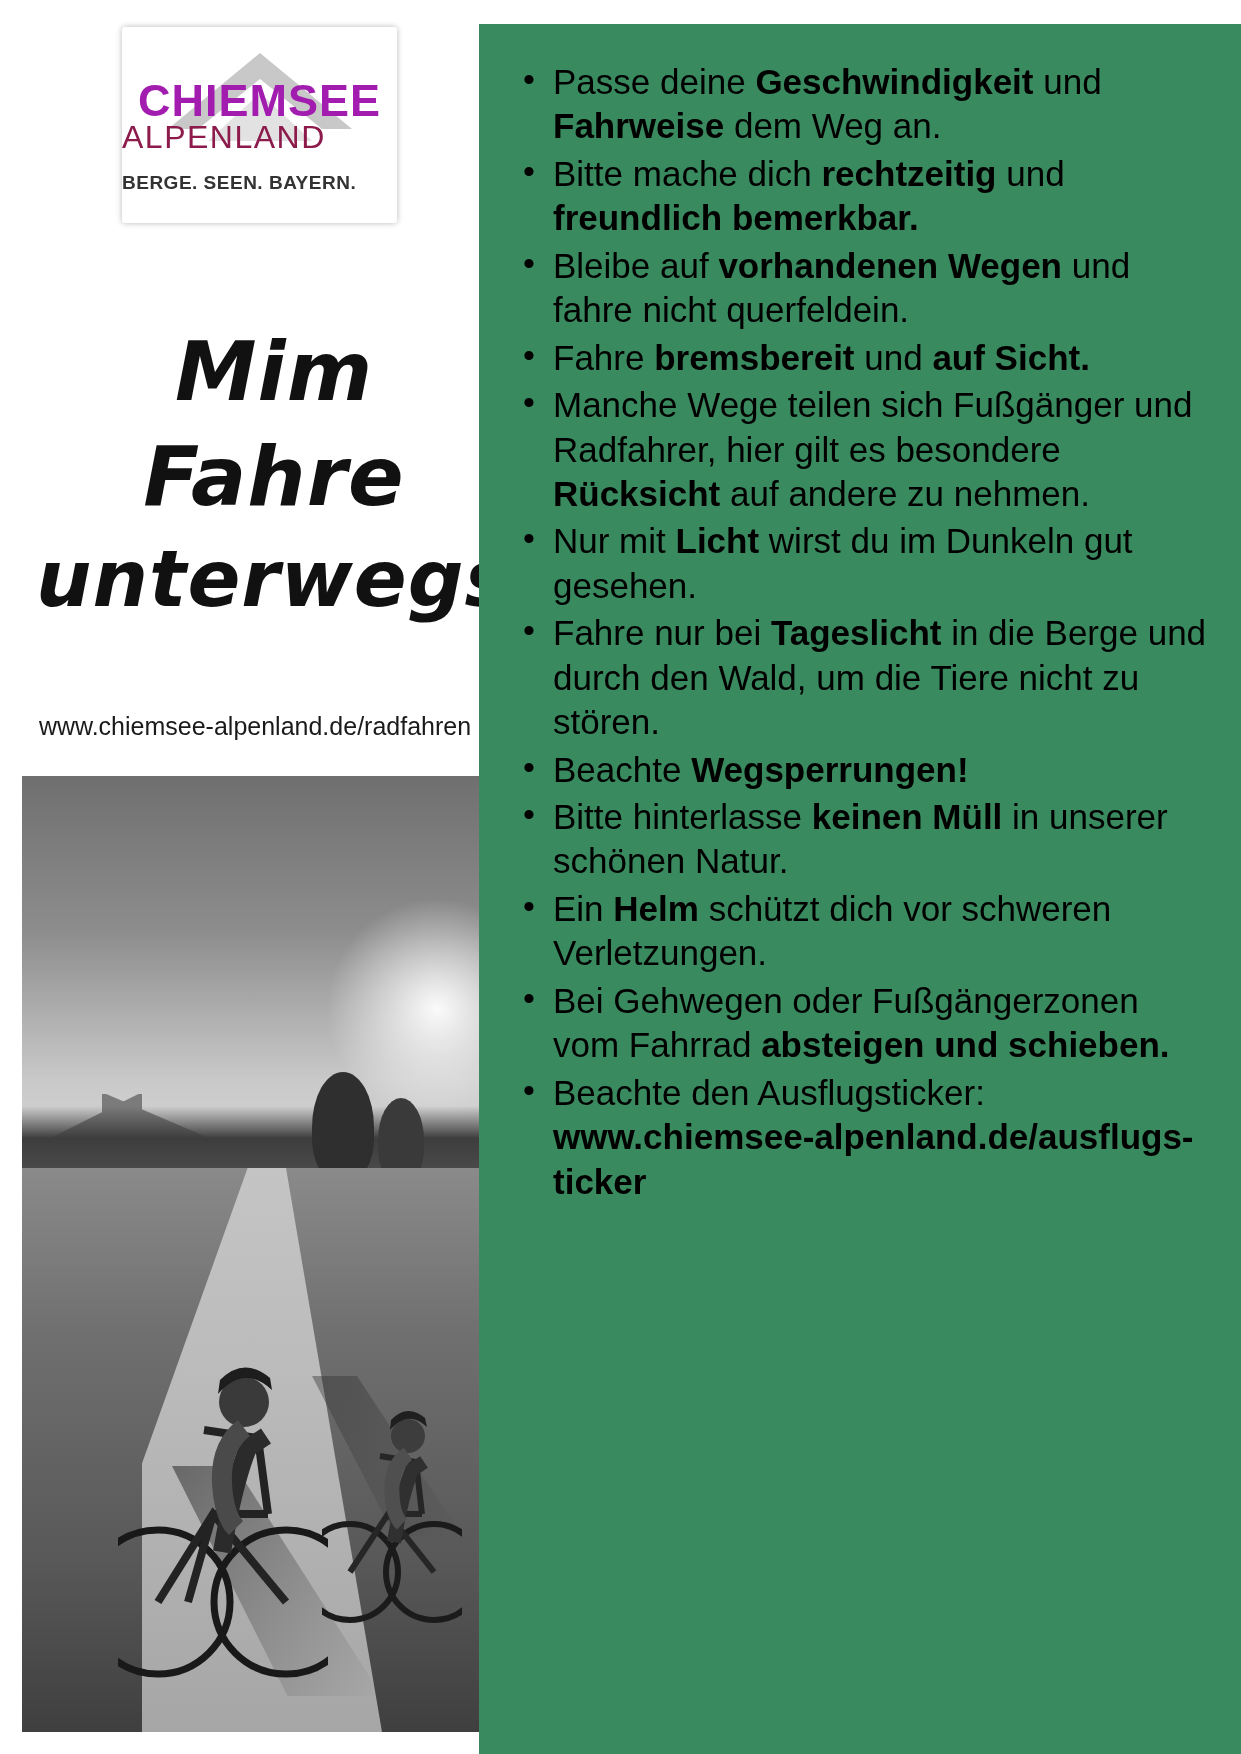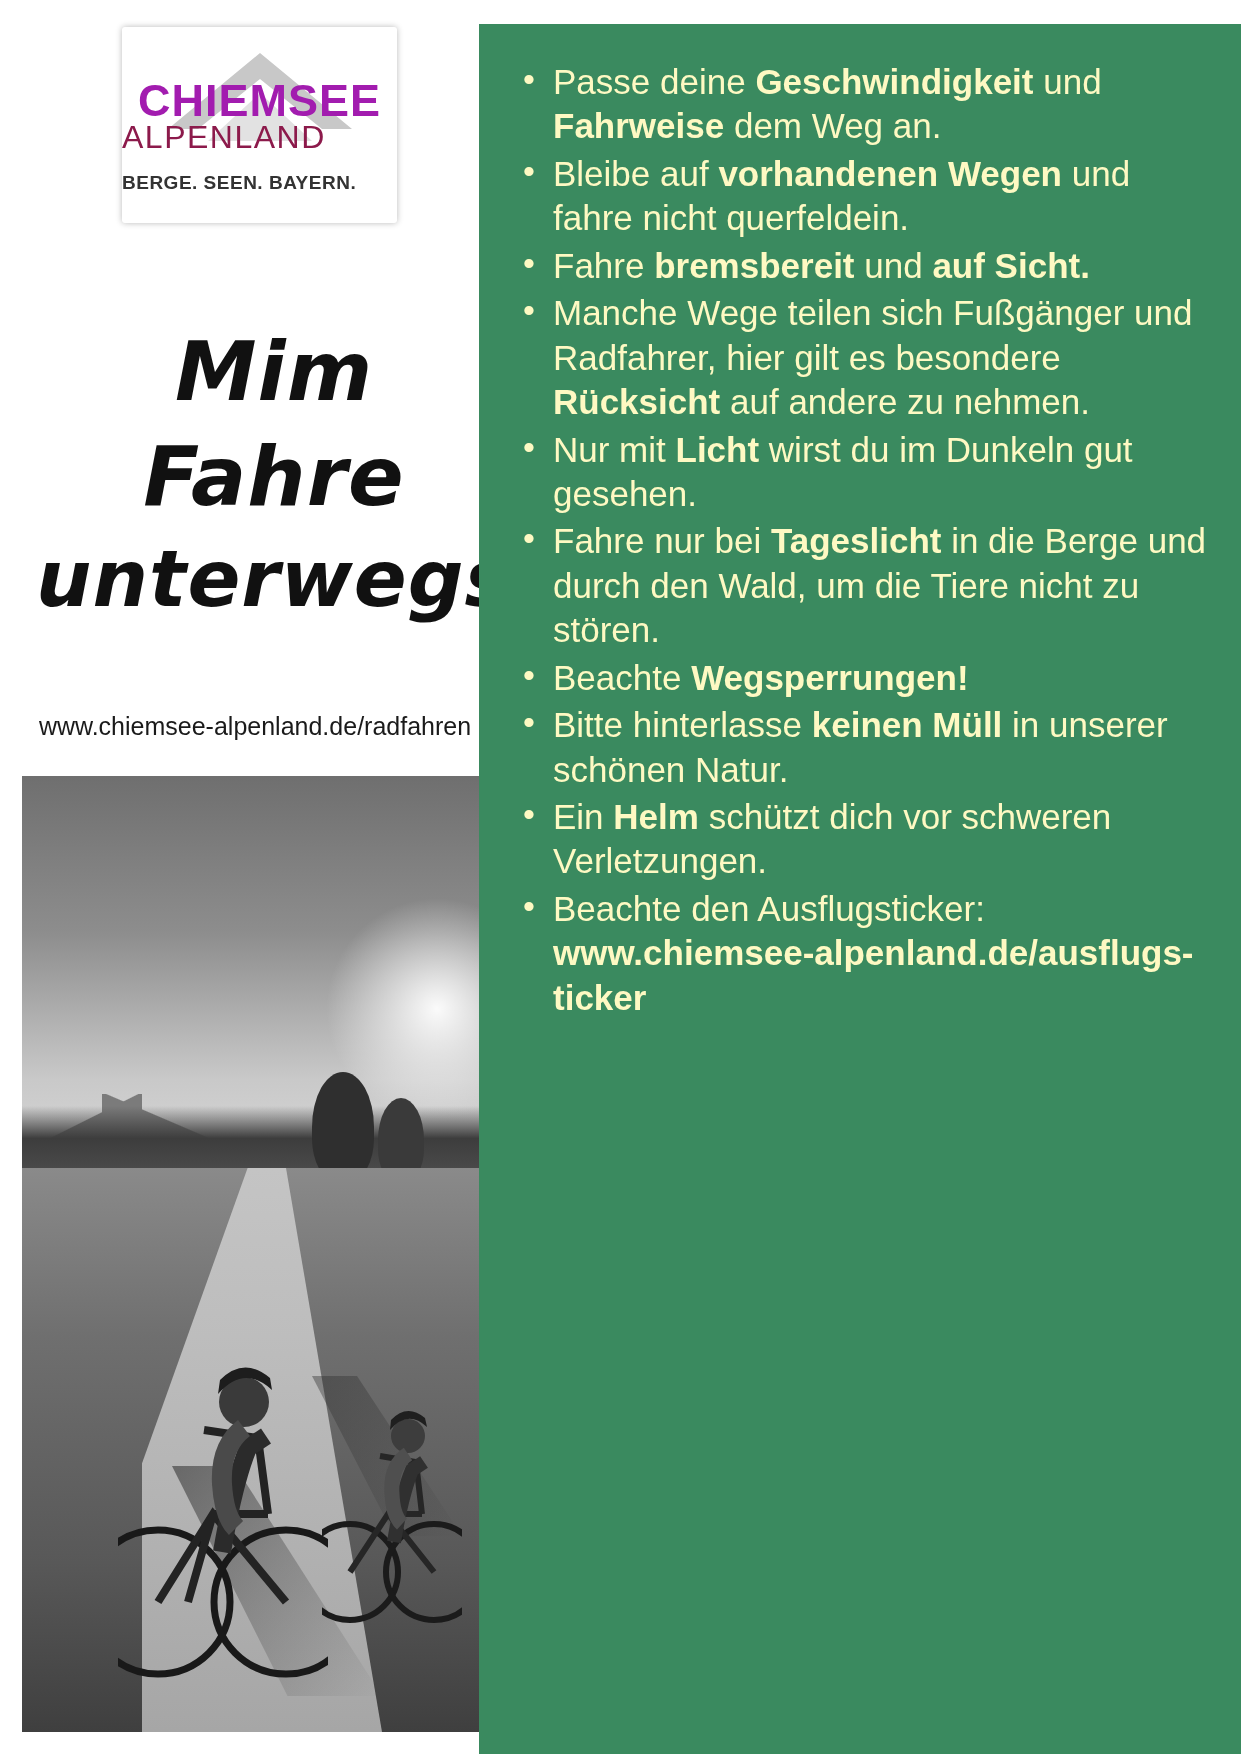--- a/index.html
+++ b/index.html
@@ -172,21 +172,21 @@
   .c2 { left: 300px; top: 560px; width: 140px; height: 300px; }
 
   
   .green-panel {
     position: absolute;
     left: 479px;
     top: 24px;
     width: 762px;
     height: 1730px;
     background: #3a8a5f;
-    color: #fef9c3;
+    color: #000000;
   }
   .tips {
     list-style: none;
     margin: 0;
     padding: 36px 28px 0 38px;
   }
   .tips li {
     position: relative;
     padding-left: 36px;
     font-family: "Liberation Sans", sans-serif;
@@ -262,23 +262,25 @@
       <circle cx="86" cy="100" r="17" fill="#3d3d3d"></circle>
       <path d="M68 94 q18 -21 37 -3 l-2 -9 q-18 -15 -34 2 z" fill="#1f1f1f"></path>
       <path d="M86 118 q-18 12 -16 40 q1 22 10 30" stroke="#4f4f4f" stroke-width="15" fill="none"></path>
     </svg>
   </div>
 </div>
 
 <div class="green-panel">
   <ul class="tips" id="tips-list">
       <li><span>Passe deine </span><b>Geschwindigkeit</b><span> und </span><b>Fahrweise</b><span> dem Weg an.</span></li>
+      <li><span>Bitte mache dich </span><b>rechtzeitig</b><span> und </span><b>freundlich bemerkbar.</b></li>
       <li><span>Bleibe auf </span><b>vorhandenen Wegen</b><span> und fahre nicht querfeldein.</span></li>
       <li><span>Fahre </span><b>bremsbereit</b><span> und </span><b>auf Sicht.</b></li>
       <li><span>Manche Wege teilen sich Fußgänger und Radfahrer, hier gilt es besondere </span><b>Rücksicht</b><span> auf andere zu nehmen.</span></li>
       <li><span>Nur mit </span><b>Licht</b><span> wirst du im Dunkeln gut gesehen.</span></li>
       <li><span>Fahre nur bei </span><b>Tageslicht</b><span> in die Berge und durch den Wald, um die Tiere nicht zu stören.</span></li>
       <li><span>Beachte </span><b>Wegsperrungen!</b></li>
       <li><span>Bitte hinterlasse </span><b>keinen Müll</b><span> in unserer schönen Natur.</span></li>
       <li><span>Ein </span><b>Helm</b><span> schützt dich vor schweren Verletzungen.</span></li>
+      <li><span>Bei Gehwegen oder Fußgängerzonen vom Fahrrad </span><b>absteigen und schieben.</b></li>
       <li><span>Beachte den Ausflugsticker: </span><b>www.chiemsee-alpenland.de/ausflugs-ticker</b></li>
     </ul>
 </div>
 
 </body></html>

